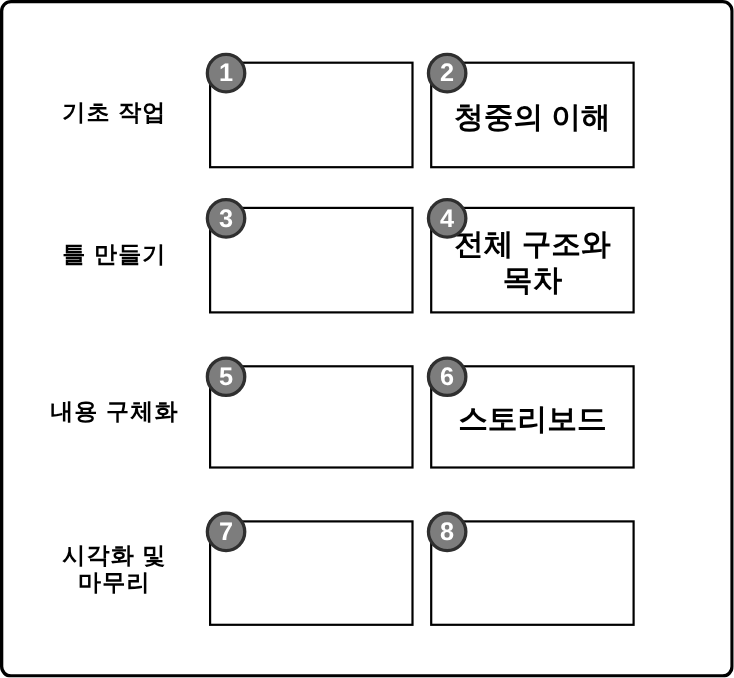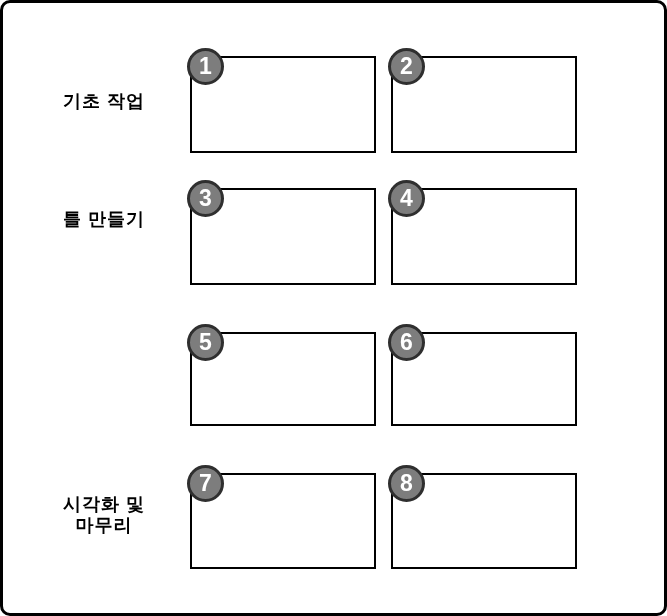--- a/index.html
+++ b/index.html
@@ -17,21 +17,21 @@
     border-radius: 10px;
     font-family: "Liberation Sans", "DejaVu Sans", sans-serif;
     overflow: hidden;
   }
   .row-label {
     position: absolute;
     left: 20px;
     width: 162px;
     text-align: center;
     font-weight: bold;
-    font-size: 18px;
+    font-size: 21px;
     line-height: 1.15;
     color: #000000;
     white-space: pre-line;
     letter-spacing: 1px;
   }
   .step-box {
     position: absolute;
     box-sizing: border-box;
     width: 186px;
     border: 2px solid #000000;
@@ -69,53 +69,58 @@
   
   .col-1 { left: 187px; }
   .col-2 { left: 388px; }
   
   .row-1 { top: 53px;  height: 97px; }
   .row-2 { top: 185px; height: 97px; }
   .row-3 { top: 329px; height: 94px; }
   .row-4 { top: 470px; height: 96px; }
   
   .label-1 { top: 88px; }
-  .label-2 { top: 206px; }
+  .label-2 { top: 217px; }
   .label-3 { top: 360px; }
   .label-4 { top: 491px; text-align: center; }
 </style>
 </head>
 <body>
 
 <div class="frame">
 
   <div class="row-label label-1">기초 작업</div>
   <div class="row-label label-2">틀 만들기</div>
+  <div class="row-label label-3">내용 구체화</div>
   <div class="row-label label-4">시각화 및
 마무리</div>
 
   <div class="step-box col-1 row-1">
     <span class="badge">1</span>
   </div>
   <div class="step-box col-2 row-1">
     <span class="badge">2</span>
+    <span class="box-text">청중의 이해</span>
   </div>
 
   <div class="step-box col-1 row-2">
     <span class="badge">3</span>
   </div>
   <div class="step-box col-2 row-2">
     <span class="badge">4</span>
+    <span class="box-text">전체 구조와
+목차</span>
   </div>
 
   <div class="step-box col-1 row-3">
     <span class="badge">5</span>
   </div>
   <div class="step-box col-2 row-3">
     <span class="badge">6</span>
+    <span class="box-text">스토리보드</span>
   </div>
 
   <div class="step-box col-1 row-4">
     <span class="badge">7</span>
   </div>
   <div class="step-box col-2 row-4">
     <span class="badge">8</span>
   </div>
 
 </div>

